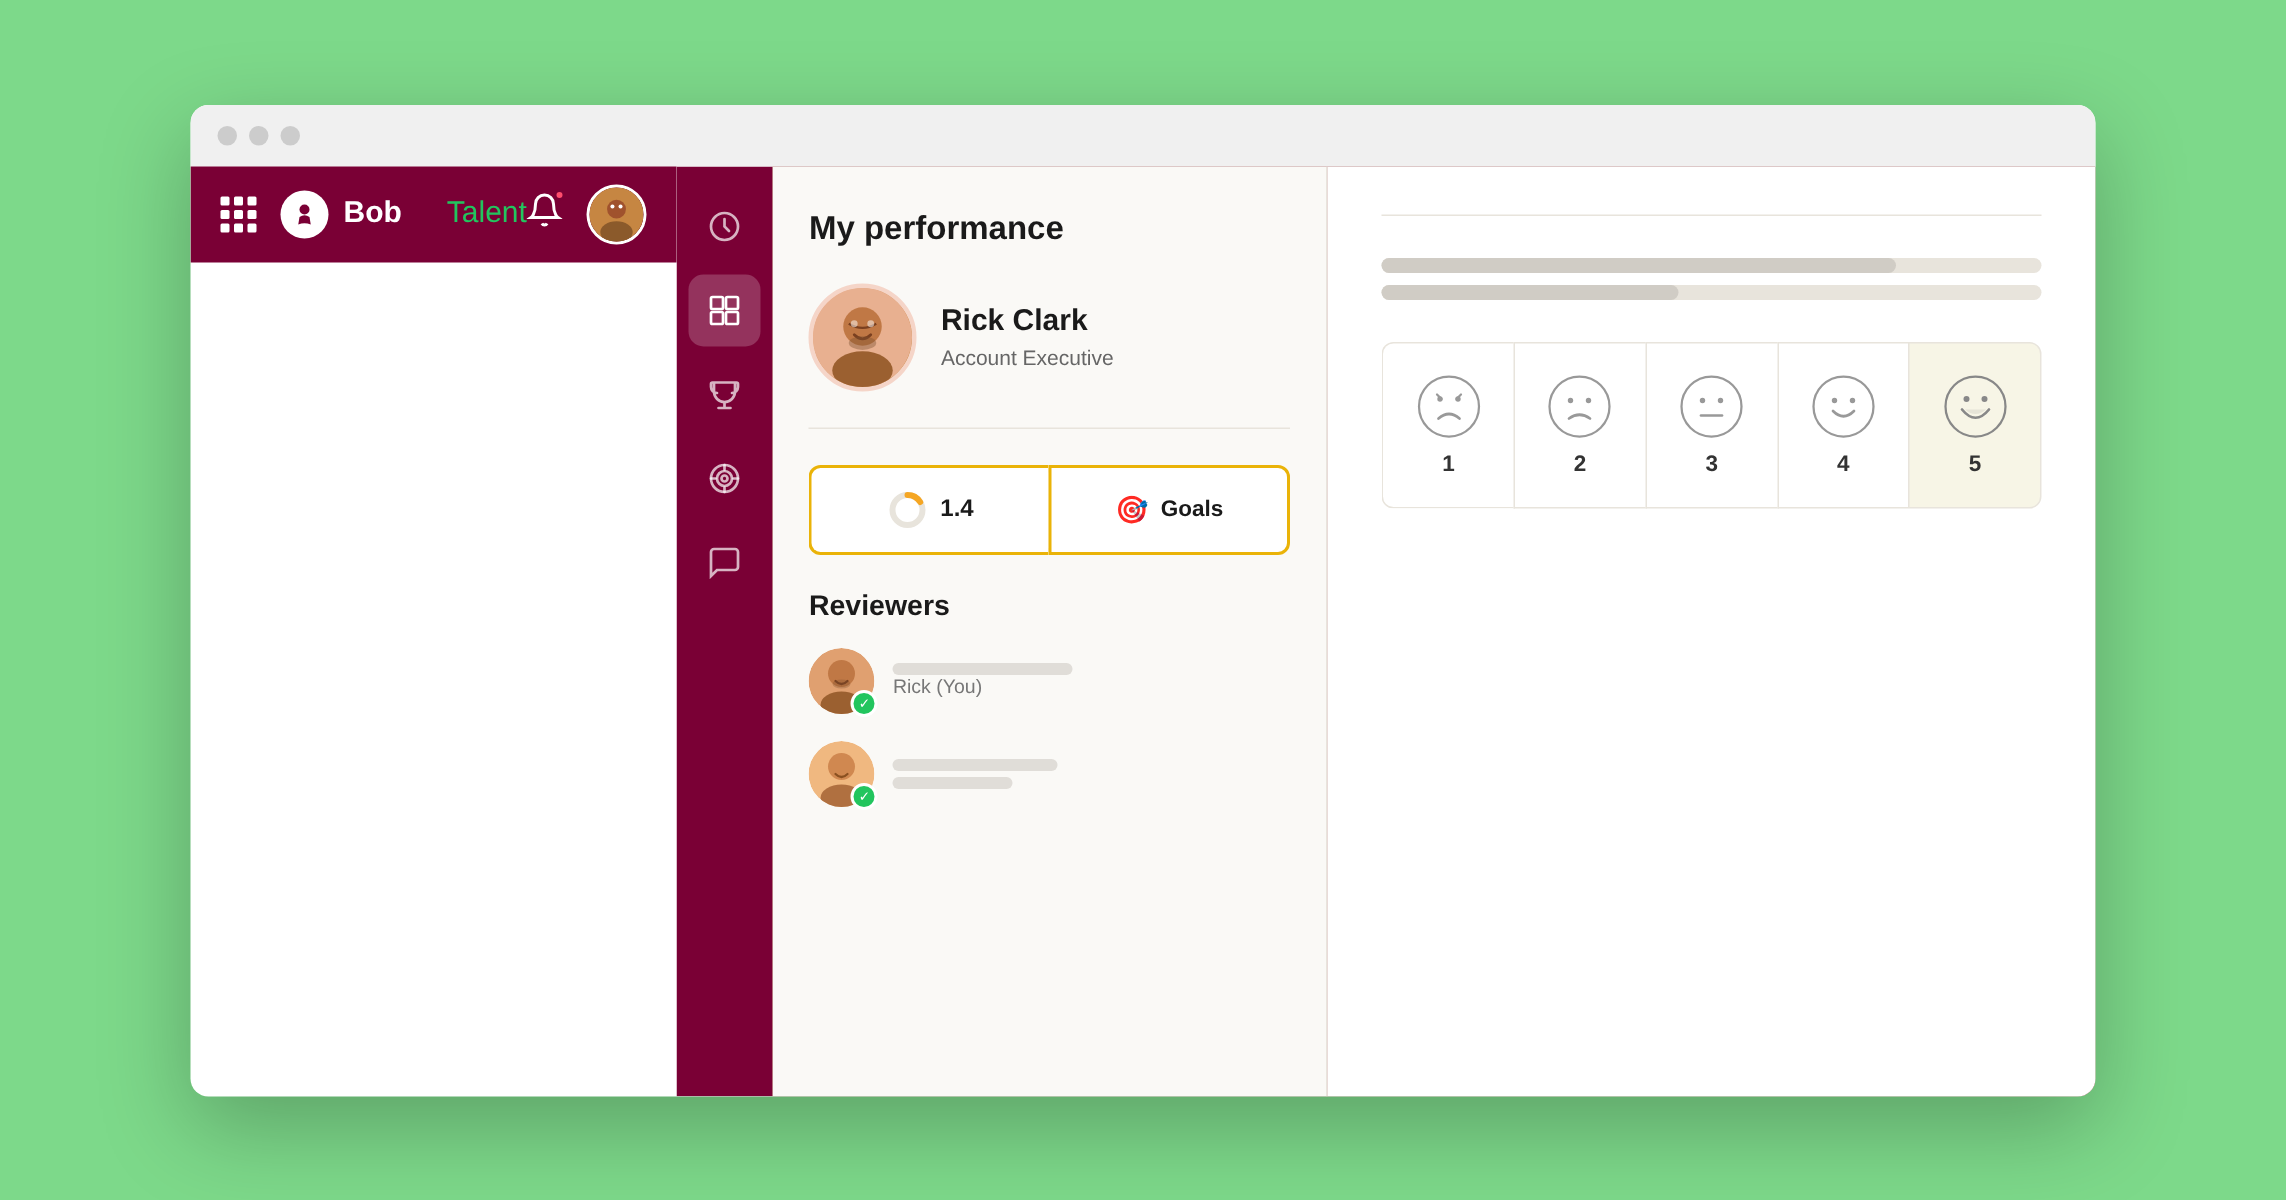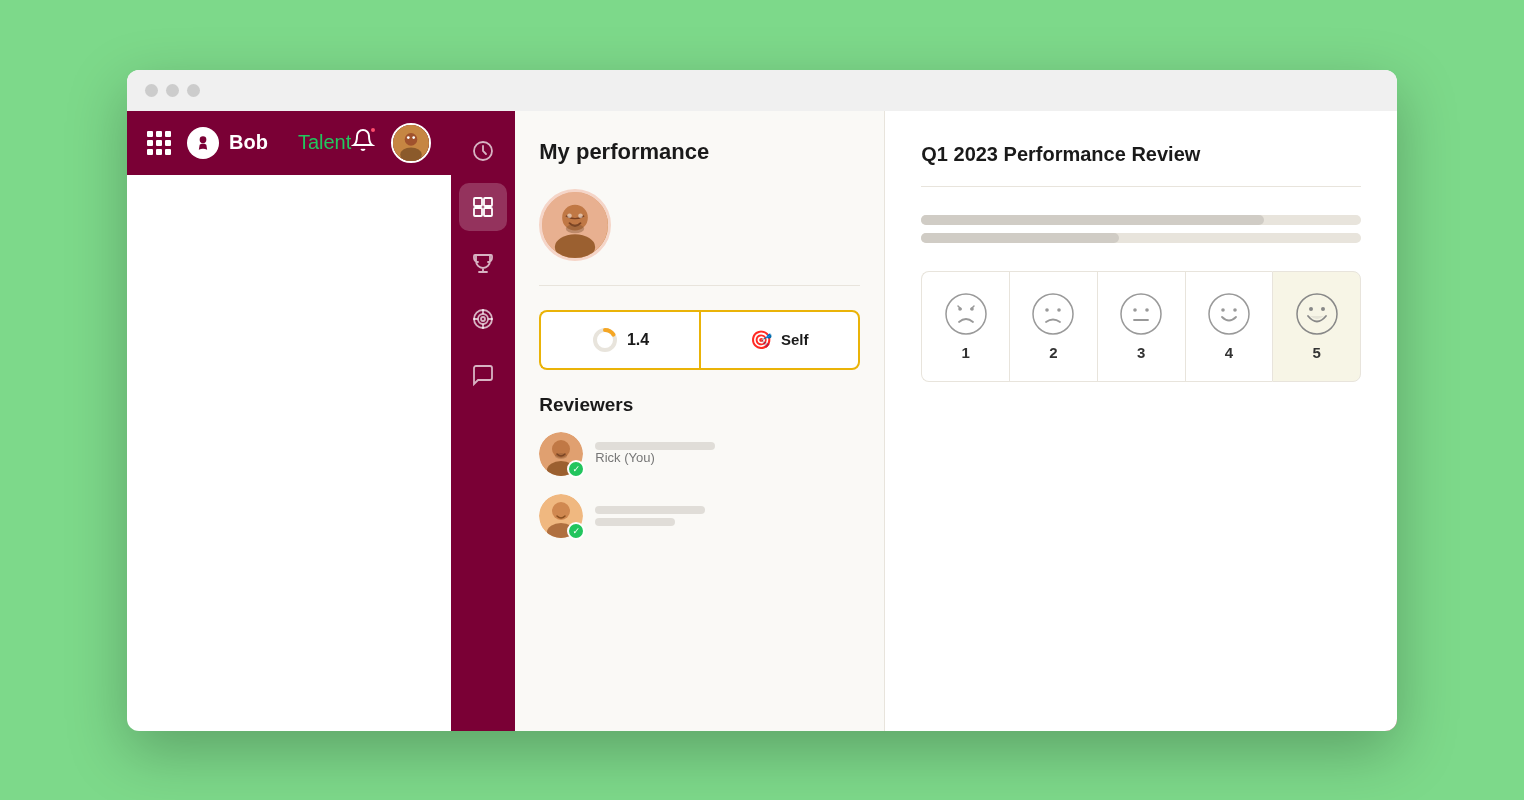--- a/index.html
+++ b/index.html
@@ -448,35 +448,39 @@
                 <ellipse cx="36" cy="60" rx="22" ry="14" fill="#9b6030"></ellipse>
                 <path d="M26 26 Q36 32 46 26" fill="none" stroke="#7a4020" stroke-width="1.5"></path>
                 <circle cx="30" cy="26" r="2.5" fill="#fff" opacity="0.5"></circle>
                 <circle cx="42" cy="26" r="2.5" fill="#fff" opacity="0.5"></circle>
 
                 <path d="M30 34 Q36 40 42 34" fill="none" stroke="#7a4020" stroke-width="2" stroke-linecap="round"></path>
 
                 <ellipse cx="36" cy="40" rx="10" ry="5" fill="#7a5030" opacity="0.4"></ellipse>
               </svg>
             </div>
+            <div class="profile-info">
+              <div class="profile-name">Rick Clark</div>
+              <div class="profile-role">Account Executive</div>
+            </div>
           </div>
 
           <div class="score-goals-row">
             <div class="score-tab">
               <div class="score-donut">
                 <svg viewBox="0 0 28 28">
                   <circle cx="14" cy="14" r="10" fill="none" stroke="#e8e4dc" stroke-width="4"></circle>
                   <circle cx="14" cy="14" r="10" fill="none" stroke="#f5a623" stroke-width="4" stroke-dasharray="10 53" stroke-linecap="round" transform="rotate(-90 14 14)"></circle>
                 </svg>
               </div>
               <span class="score-value">1.4</span>
             </div>
             <div class="score-tab">
               <span class="goals-icon">🎯</span>
-              <span class="goals-label">Self</span>
+              <span class="goals-label">Goals</span>
             </div>
           </div>
 
           <div class="reviewers-title">Reviewers</div>
 
           <div class="reviewer-item">
             <div class="reviewer-avatar">
               <div class="reviewer-avatar-inner">
                 <svg width="44" height="44" viewBox="0 0 44 44">
                   <circle cx="22" cy="22" r="22" fill="#e0a070"></circle>
@@ -511,21 +515,20 @@
             <div class="reviewer-info">
               <div class="reviewer-bar-group">
                 <div class="reviewer-bar long" style="width:110px;"></div>
                 <div class="reviewer-bar short"></div>
               </div>
             </div>
           </div>
         </div>
 
         <div class="right-panel">
-          <div class="review-title">Q1 2023 Performance Review</div>
           <div class="review-divider"></div>
 
           <div class="progress-bars">
             <div class="progress-bar-outer">
               <div class="progress-bar-fill" style="width: 78%;"></div>
             </div>
             <div class="progress-bar-outer">
               <div class="progress-bar-fill" style="width: 45%;"></div>
             </div>
           </div>

